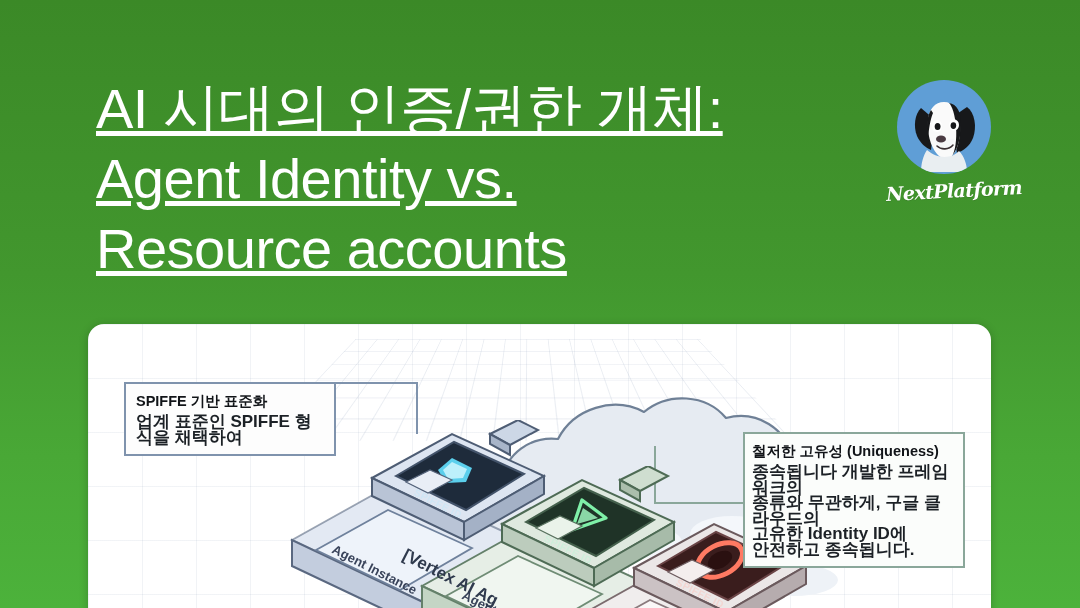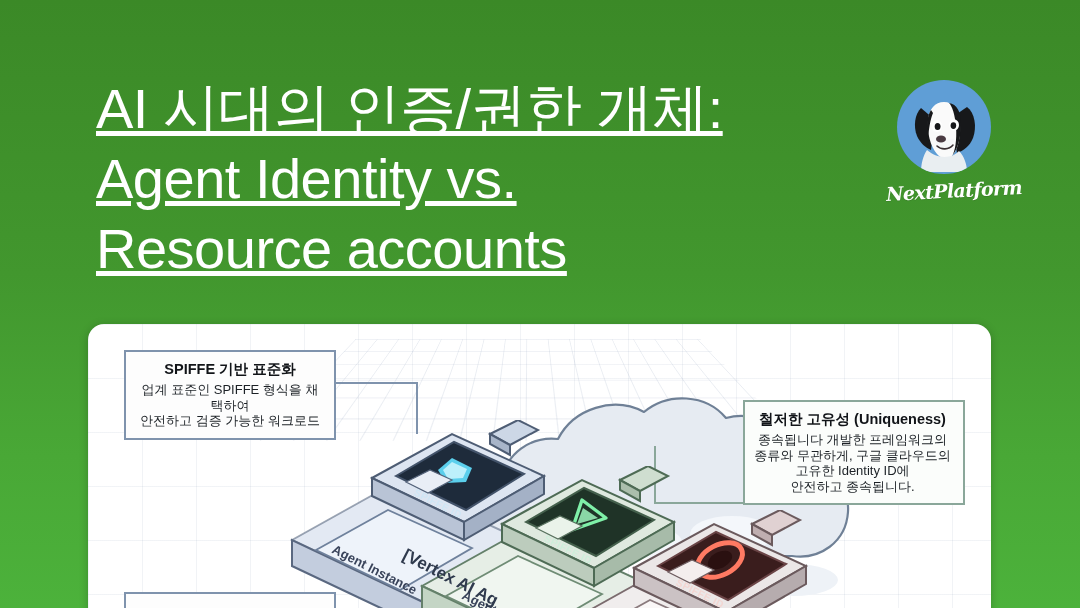--- a/index.html
+++ b/index.html
@@ -106,35 +106,36 @@
     top: 60px;
     width: 560px;
     height: 230px;
   }
 
   
   .callout {
     position: absolute;
     background: #fdfdfd;
     border: 2px solid #7f93ad;
-    text-align: center;
+    text-align: left;
     padding: 7px 10px 9px 10px;
+    margin-top: 32px;
   }
   .callout.tinted { border-color: #8aa79a; background: #fbfdfb; }
   .callout-title {
     font-size: 14.5px;
     font-weight: 700;
     color: #111418;
     line-height: 20px;
     margin-bottom: 3px;
     white-space: nowrap;
   }
   .callout-body {
-    font-size: 13px;
-    font-weight: 400;
+    font-size: 17px;
+    font-weight: 700;
     color: #1c2126;
     line-height: 15.5px;
   }
 
   #callout-spiffe { left: 36px; top: 26px; width: 212px; }
   #callout-unique { left: 655px; top: 76px; width: 222px; padding-left: 7px; }
   #callout-bottom { left: 36px; top: 268px; width: 212px; height: 56px; }
 
   .connector { position: absolute; border-color: #7f93ad; }
   #conn-spiffe {
@@ -303,21 +304,20 @@
       <div class="screen-label" style="left:136px;top:78px;transform:rotate(27deg);color:#f3d6d2;font-size:10px;">SPIFFE ID</div>
       
     </div>
 
     <div class="big-platform-label" style="left:310px;top:244px;transform:rotate(27deg);">[Vertex AI Ag</div>
 
     <div class="callout" id="callout-spiffe">
       <div class="callout-title">SPIFFE 기반 표준화</div>
       <div class="callout-body">
         <div>업계 표준인 SPIFFE 형식을 채택하여</div>
-        <div>안전하고 검증 가능한 워크로드</div>
       </div>
     </div>
 
     <div class="callout tinted" id="callout-unique">
       <div class="callout-title">철저한 고유성 (Uniqueness)</div>
       <div class="callout-body">
         <div>종속됩니다 개발한 프레임워크의</div>
         <div>종류와 무관하게, 구글 클라우드의</div>
         <div>고유한 Identity ID에</div>
         <div>안전하고 종속됩니다.</div>

